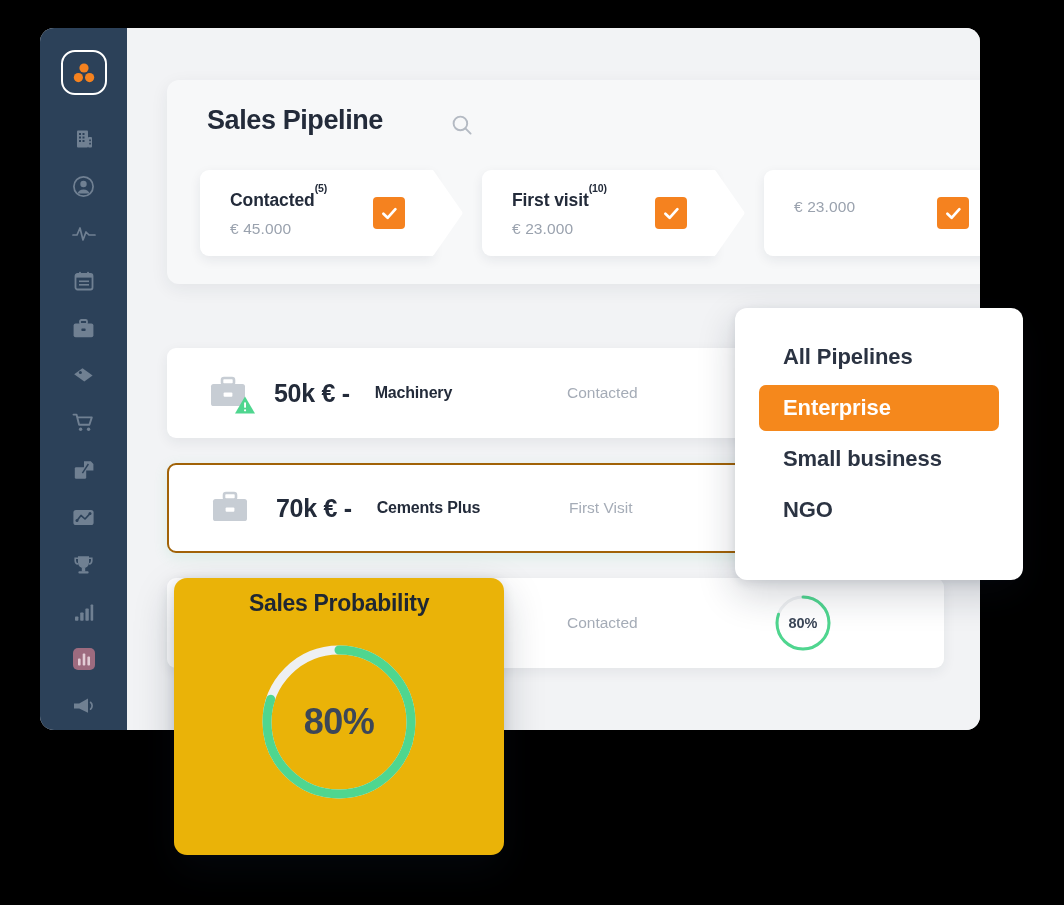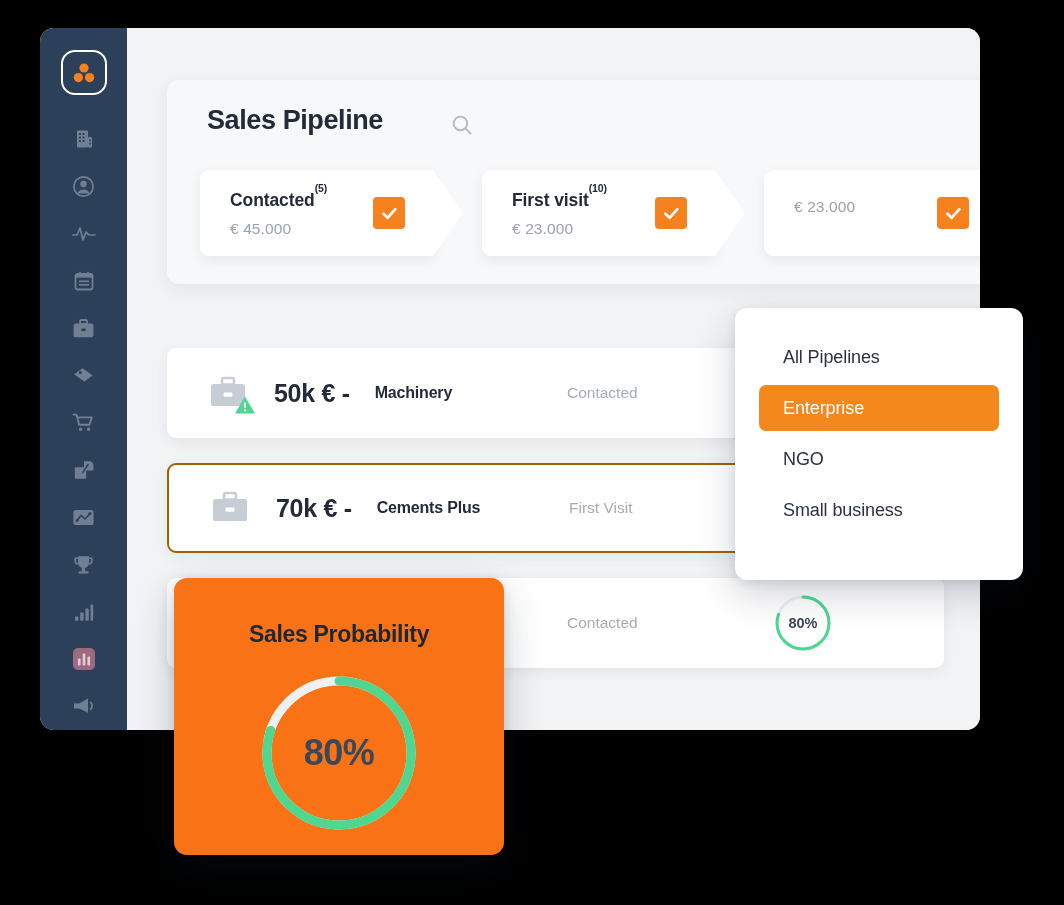--- a/index.html
+++ b/index.html
@@ -266,45 +266,46 @@
     box-shadow: 0 14px 38px rgba(20,30,50,0.20), 0 3px 10px rgba(20,30,50,0.10);
     padding: 21px 0;
     z-index: 40;
   }
   .dd-item {
     height: 46px;
     margin: 5px 24px;
     display: flex;
     align-items: center;
     padding-left: 24px;
-    font-size: 18px;
+    font-size: 22px;
     color: #2b3342;
     border-radius: 7px;
     letter-spacing: -0.1px;
     cursor: pointer;
+    font-weight: bold;
   }
   .dd-item.active {
     background: #f5881c;
     color: #ffffff;
     text-align: center;
   }
 
   
   #probability-card {
     position: absolute;
     left: 174px;
     top: 578px;
     width: 330px;
     height: 277px;
-    background: #f97316;
+    background: #eab308;
     border-radius: 13px;
     box-shadow: 0 16px 40px rgba(20,30,50,0.22), 0 3px 12px rgba(20,30,50,0.12);
     z-index: 50;
     text-align: center;
-    padding-top: 43px;
+    padding-top: 12px;
   }
   #probability-title {
     font-size: 23px;
     font-weight: 700;
     color: #1f2733;
     letter-spacing: -0.3px;
   }
   #probability-donut {
     position: relative;
     width: 166px;
@@ -560,22 +561,22 @@
           <span class="gtext">80%</span>
         </div>
       </div>
 
     </main>
   </div>
 
   <div id="pipeline-dropdown">
     <div class="dd-item">All Pipelines</div>
     <div class="dd-item active">Enterprise</div>
+    <div class="dd-item">Small business</div>
     <div class="dd-item">NGO</div>
-    <div class="dd-item">Small business</div>
   </div>
 
   <div id="probability-card">
     <div id="probability-title">Sales Probability</div>
     <div id="probability-donut">
       <svg width="166" height="166" viewBox="0 0 166 166">
         <circle cx="83" cy="83" r="72" fill="none" stroke="#eef0f2" stroke-width="9"></circle>
         <circle cx="83" cy="83" r="72" fill="none" stroke="#4fd68f" stroke-width="9" stroke-linecap="round" stroke-dasharray="362 90.5" transform="rotate(-90 83 83)"></circle>
       </svg>
       <span class="big-val">80%</span>

